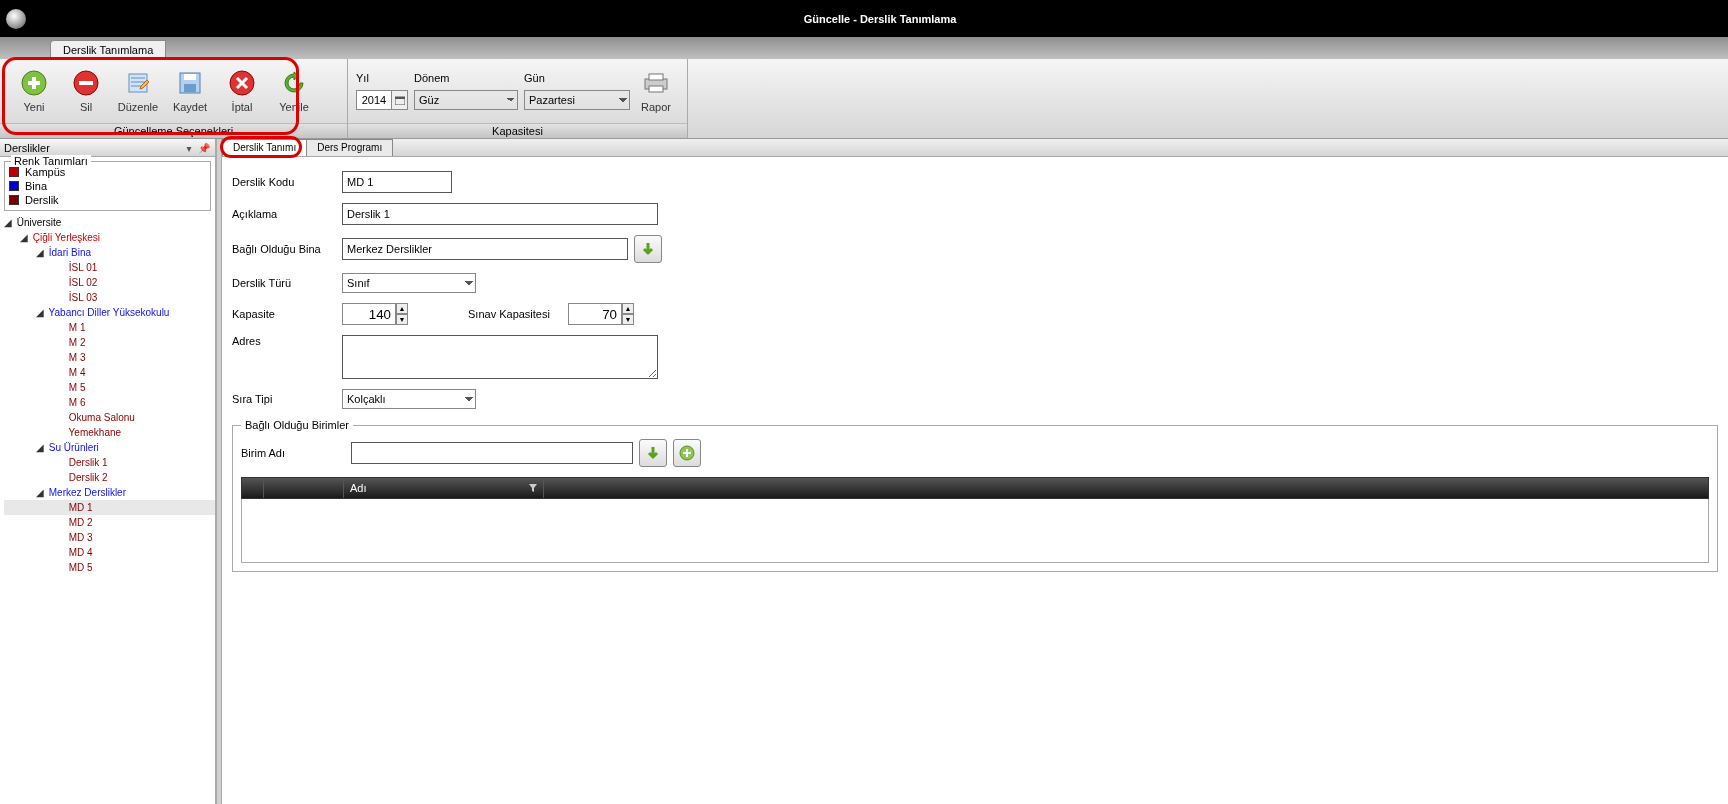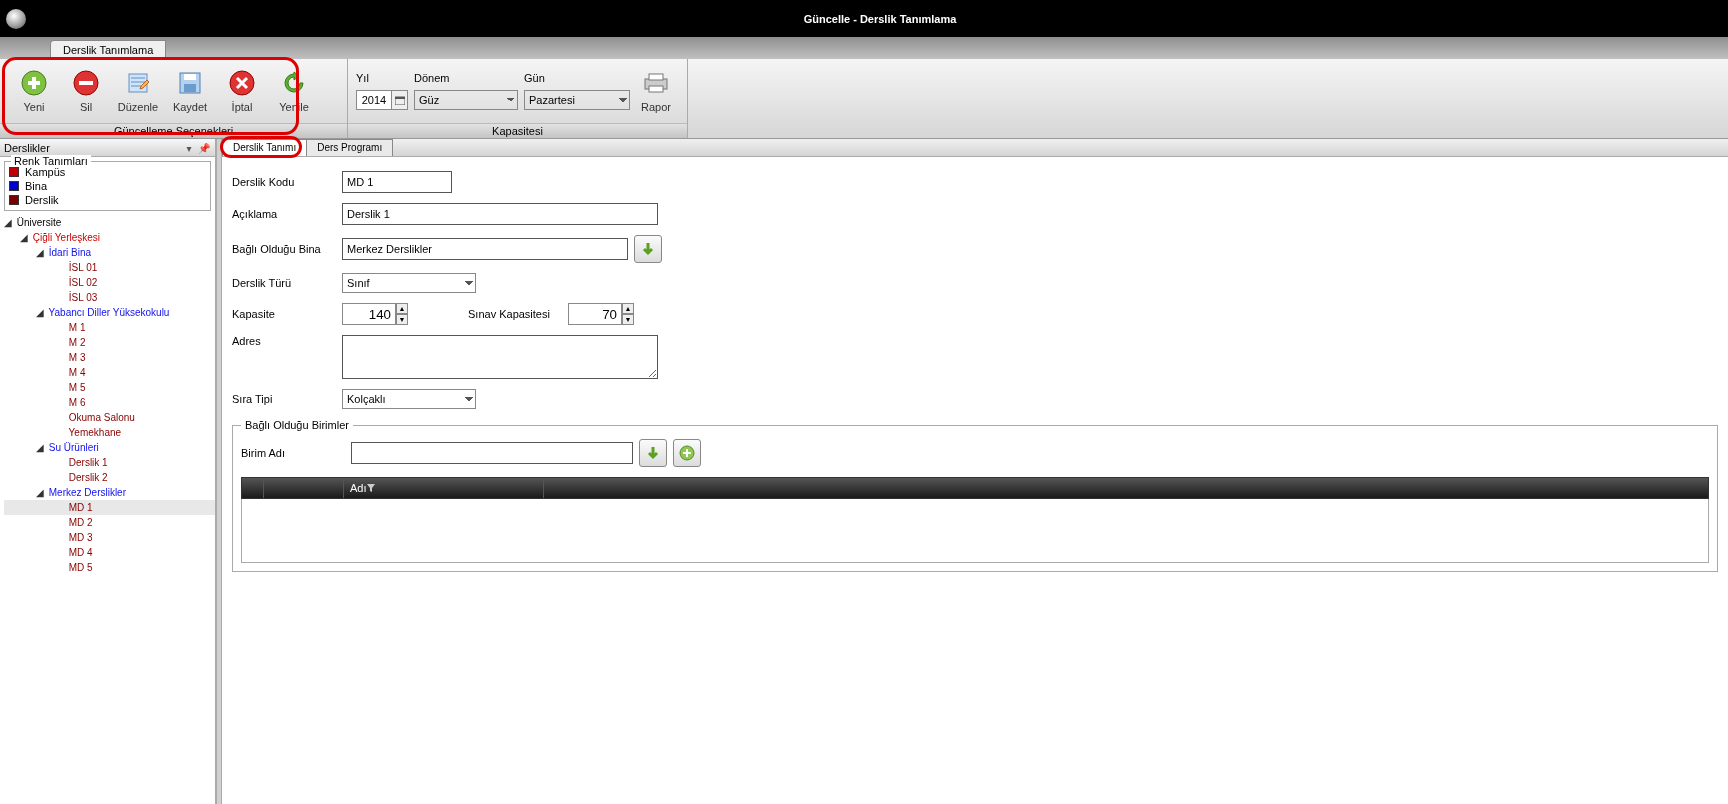--- a/index.html
+++ b/index.html
@@ -417,21 +417,21 @@
           <div class="icon-btn">
             <svg width="16" height="16">
                 <circle cx="8" cy="8" r="7" fill="#8fc850" stroke="#5a8a30"></circle>
                 <path d="M8 4v8M4 8h8" stroke="#fff" stroke-width="2"></path>
               </svg>
           </div>
         </div>
         <div class="grid-head">
           <div class="gh-cell" style="width:22px;"></div>
           <div class="gh-cell" style="width:80px;"></div>
-          <div class="gh-cell" style="width:200px; ">
+          <div class="gh-cell" style="width:200px; justify-content:space-between;">
             <span>Adı</span>
             <svg width="8" height="8">
                 <path d="M0 0h8L5 4v4l-2-1V4z" fill="#ccc"></path>
               </svg>
           </div>
         </div>
         <div class="grid-body"></div>
       </fieldset>
 
     </div>

